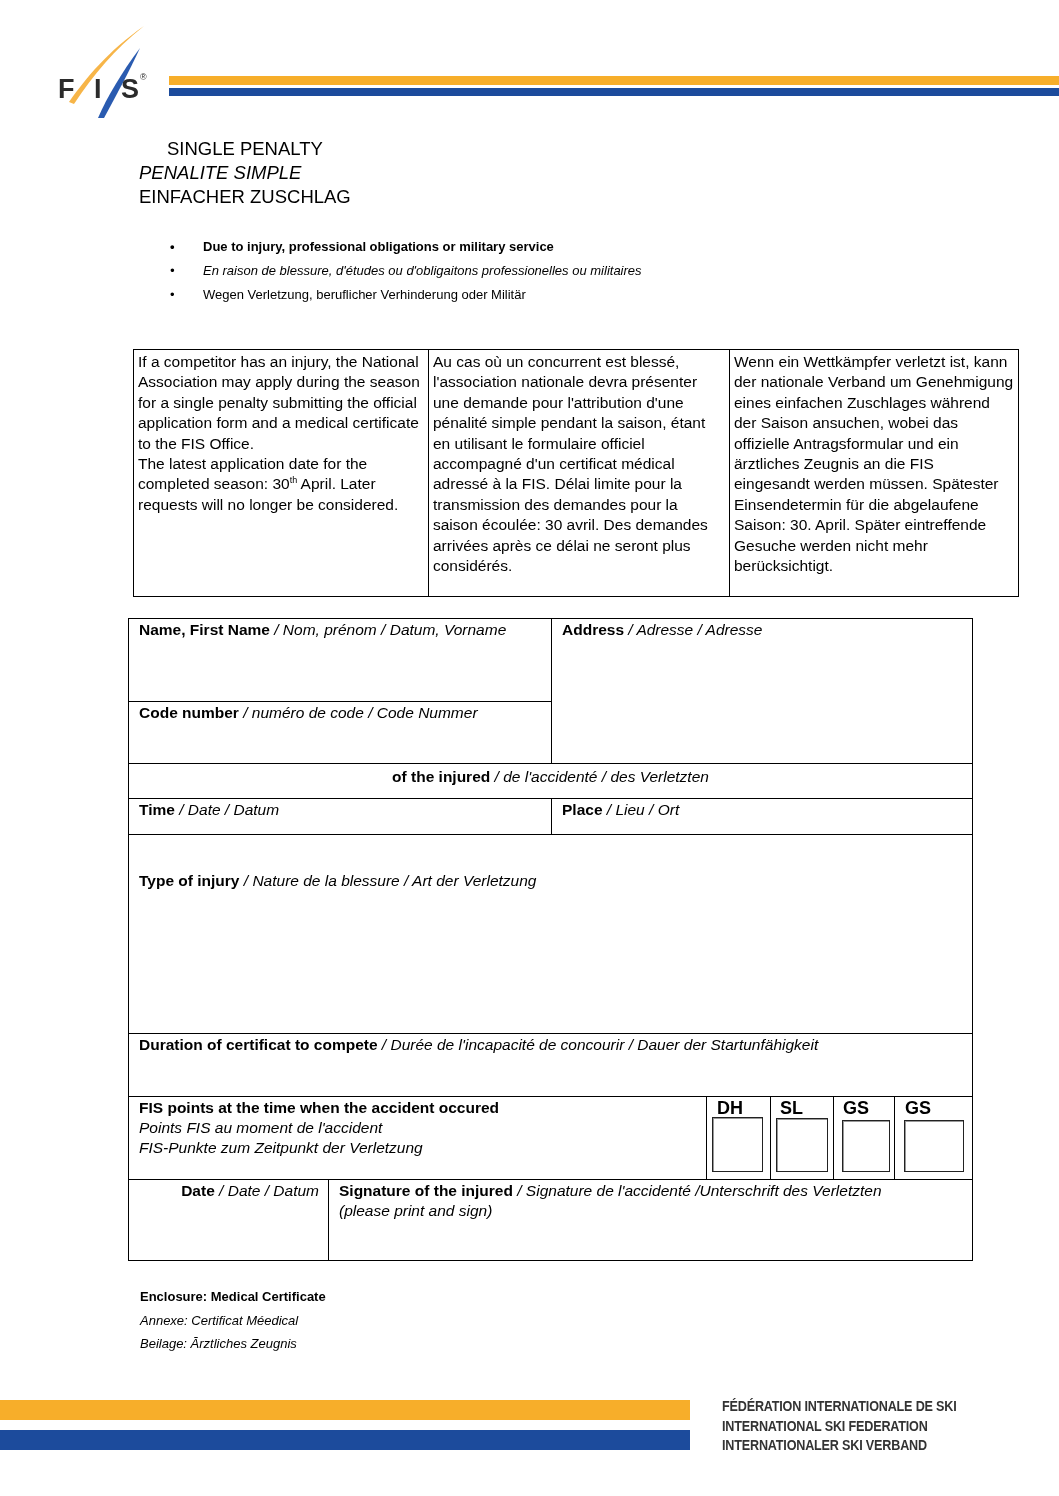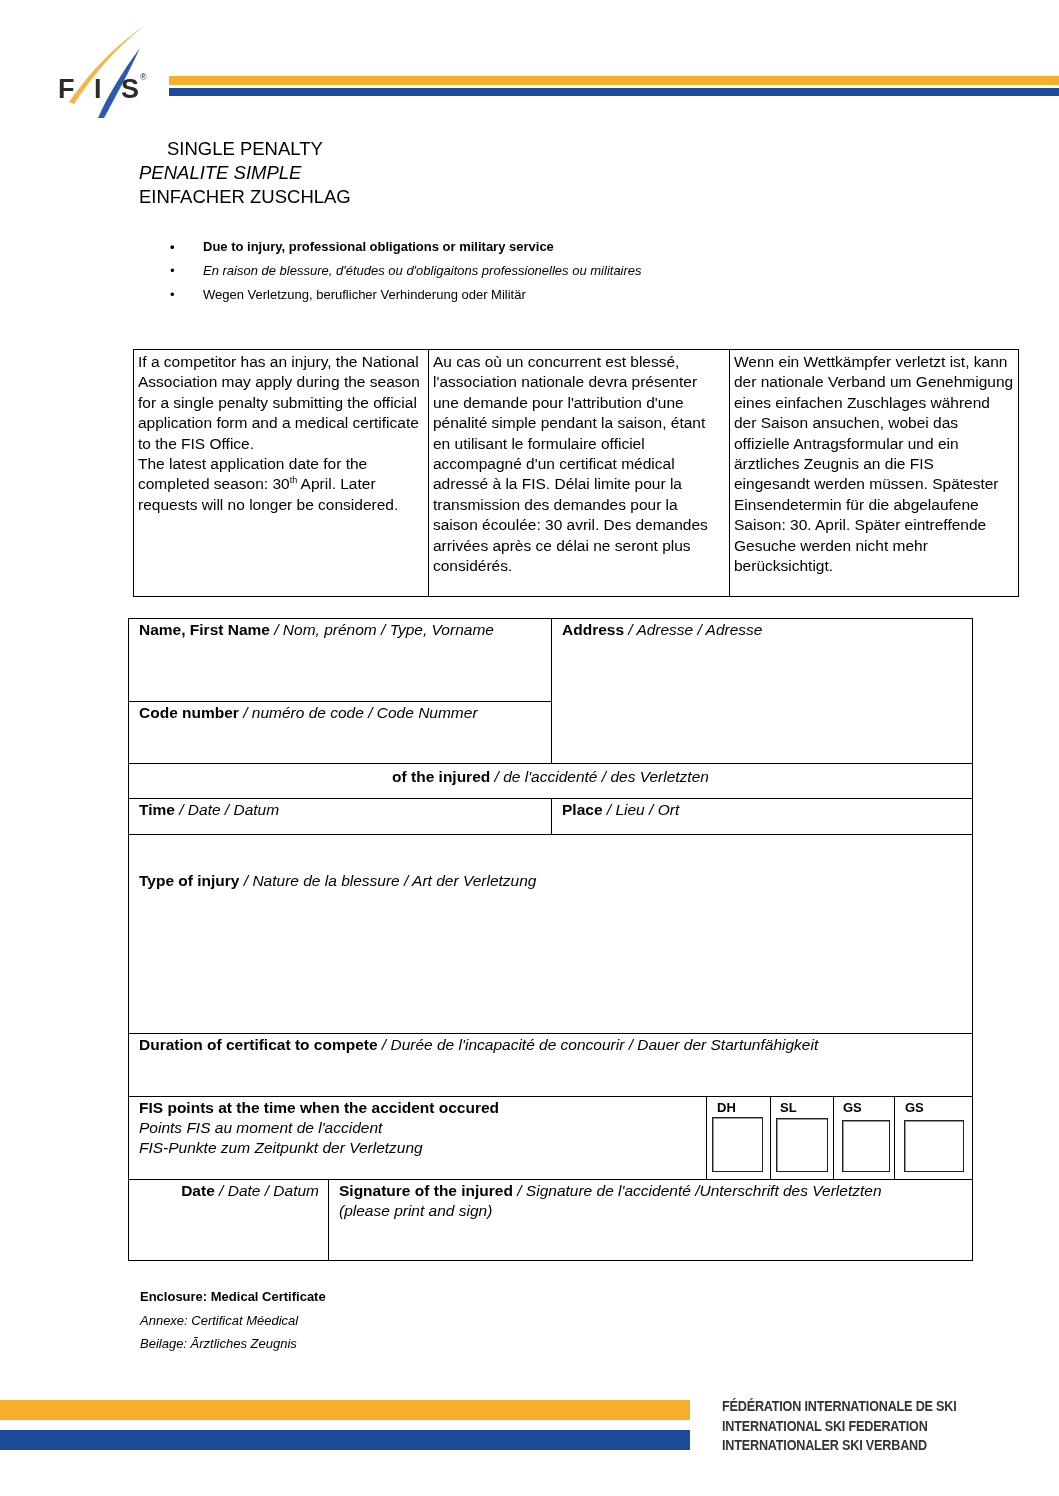--- a/index.html
+++ b/index.html
@@ -34,21 +34,21 @@
   
   .form { left:128px; top:618px; width:845px; height:643px; border:1.5px solid #000; box-sizing:border-box; }
   .row { position:absolute; left:0; right:0; box-sizing:border-box; border-bottom:1.5px solid #000; font-size:15.5px; line-height:20px; }
   .row.last { border-bottom:none; }
   .cell { position:absolute; top:0; bottom:12px; box-sizing:border-box; padding:1px 10px; }
   .lab b { font-weight:bold; }
   .lab i { font-style:italic; }
   .center { text-align:center; padding-top:3px; }
 
   .pt-box { position:absolute; width:50px; height:55px; border:1.5px solid #222; box-shadow:inset 1px 1px 0 #999; box-sizing:border-box; }
-  .pt-head { position:absolute; font-weight:bold; font-size:13px; }
+  .pt-head { position:absolute; font-weight:bold; font-size:18px; }
   .vline { position:absolute; top:0; bottom:0; width:0; border-left:1.5px solid #000; }
 
   
   .encl { left:140px; top:1285px; font-size:13px; line-height:23.5px; }
   .encl .e1 { font-weight:bold; }
   .encl .e2, .encl .e3 { font-style:italic; }
 
   
   .ft-bar-y { left:0; top:1400px; width:690px; height:20px; background:#f7ae2a; }
   .ft-bar-b { left:0; top:1430px; width:690px; height:20px; background:#1c4b9c; }
@@ -88,21 +88,21 @@
     <span>The latest application date for the completed season: 30</span><sup>th</sup><span> April. Later requests will no longer be considered.</span>
   </div>
   <div class="col c2">Au cas où un concurrent est blessé, l'association nationale devra présenter une demande pour l'attribution d'une pénalité simple pendant la saison, étant en utilisant le formulaire officiel accompagné d'un certificat médical adressé à la FIS. Délai limite pour la transmission des demandes pour la saison écoulée: 30 avril. Des demandes arrivées après ce délai ne seront plus considérés.</div>
   <div class="col c3">Wenn ein Wettkämpfer verletzt ist, kann der nationale Verband um Genehmigung eines einfachen Zuschlages während der Saison ansuchen, wobei das offizielle Antragsformular und ein ärztliches Zeugnis an die FIS eingesandt werden müssen. Spätester Einsendetermin für die abgelaufene Saison: 30. April. Später eintreffende Gesuche werden nicht mehr berücksichtigt.</div>
 </div>
 
 <div class="abs form">
 
   <div class="row" style="top:0;height:145px;">
     <div class="cell lab" style="left:0;width:423px;height:83px;bottom:auto;border-bottom:1.5px solid #000;">
-      <b>Name, First Name</b><i> / Nom, prénom / Type, Vorname</i>
+      <b>Name, First Name</b><i> / Nom, prénom / Datum, Vorname</i>
     </div>
     <div class="cell lab" style="left:0;width:423px;top:83px;">
       <b>Code number</b><i> / numéro de code / Code Nummer</i>
     </div>
     <div class="vline" style="left:422px;"></div>
     <div class="cell lab" style="left:423px;right:0;">
       <b>Address</b><i> / Adresse / Adresse</i>
     </div>
   </div>
 

